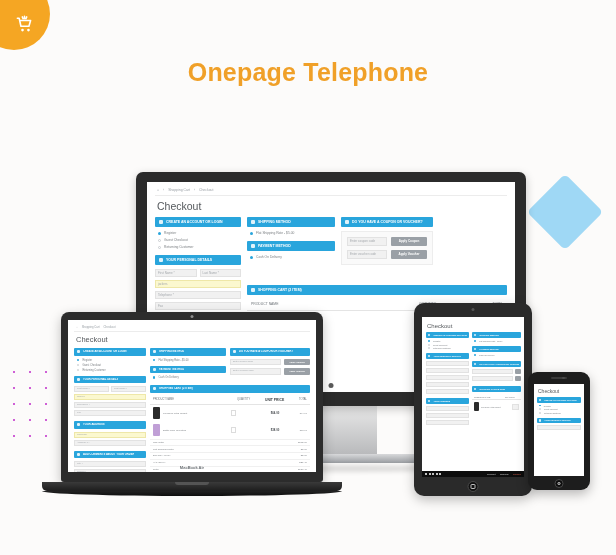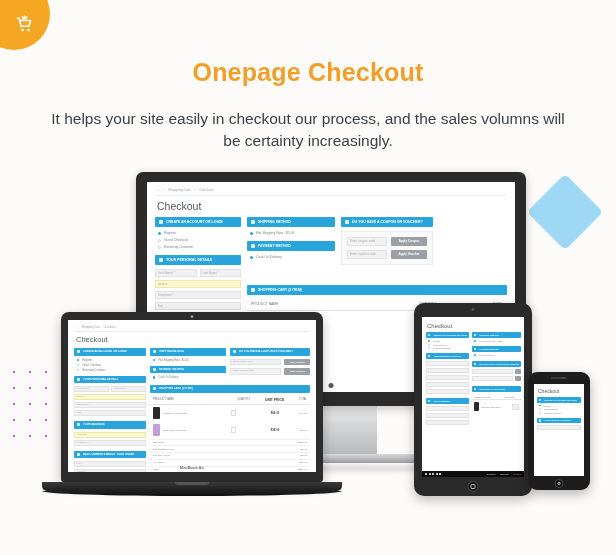--- a/index.html
+++ b/index.html
@@ -221,22 +221,21 @@
     <span>
       <svg viewBox="0 0 24 24" fill="none" stroke="#ffffff" stroke-width="2" stroke-linecap="round" stroke-linejoin="round">
         <path d="M3 4h2.2l2.3 10.2h10.1l2.1-7.2H6.4"></path>
         <circle cx="9.5" cy="19" r="1.7" fill="#ffffff" stroke="none"></circle>
         <circle cx="17" cy="19" r="1.7" fill="#ffffff" stroke="none"></circle>
         <path d="M12 1.6v3.2M9.2 2.4l1 2.4M14.8 2.4l-1 2.4"></path>
       </svg>
     </span>
   </div>
 
-  <div class="hero-title">Onepage Checkout</div>
-  <div class="hero-sub">It helps your site easily in checkout our process, and the sales volumns will be certainty increasingly.</div>
+  <div class="hero-title">Onepage Telephone</div>
 
   <div class="diamond"></div>
   <div class="dot-grid"></div>
 
   <div class="monitor">
     <div class="mon-bezel">
       <div class="mon-screen">
         <div class="mp">
 
           <div class="crumbs">

